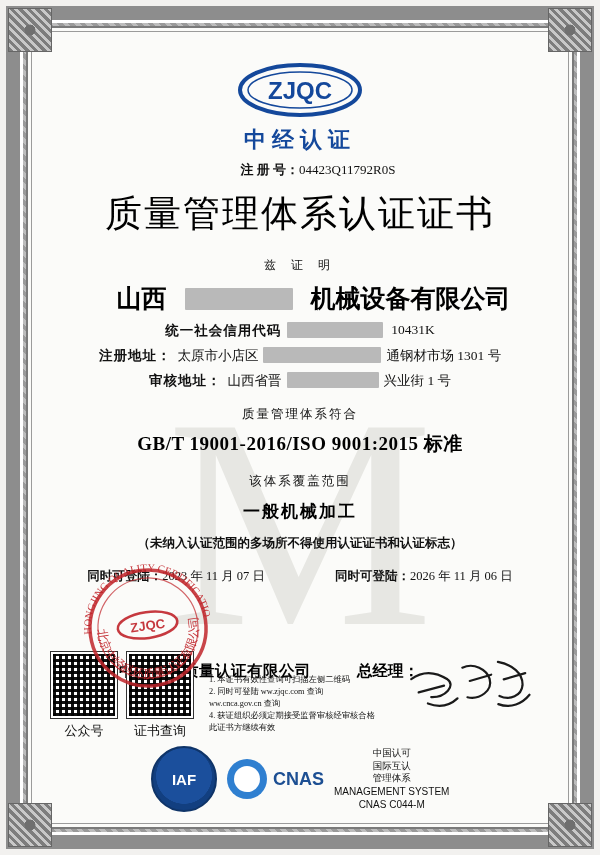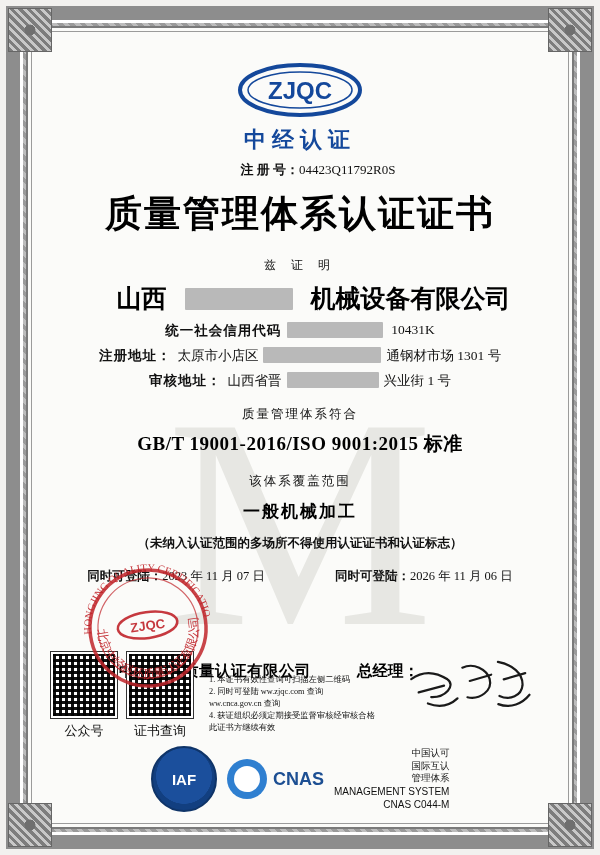--- a/index.html
+++ b/index.html
@@ -84,21 +84,21 @@
     font-family:"Liberation Sans", sans-serif;
   }
   .reg-no{
     margin-top:6px;font-size:13px;color:#111;
     font-family:"Liberation Serif", serif;
     margin-left:36px;
   }
   .reg-no b{font-weight:bold;}
   .title{
     margin-top:10px;
-    font-size:37px;font-weight:bold;letter-spacing:2px;
+    font-size:37px;font-weight:normal;letter-spacing:2px;
     color:#000;
     font-family:"Liberation Serif", serif;
   }
   .hereby{
     margin-top:18px;font-size:12px;letter-spacing:6px;color:#111;
   }
   .company{
     margin-top:8px;
     font-size:25px;font-weight:bold;color:#000;
     display:flex;justify-content:center;align-items:center;gap:16px;margin-left:27px;
@@ -208,21 +208,21 @@
   }
   .cnas-mark::after{
     content:"";position:absolute;inset:7px;border-radius:50%;
     background:#fff;
   }
   .cnas-text{
     font-size:18px;font-weight:bold;color:#1d4f93;
     font-family:"Liberation Sans", sans-serif;
   }
   .cnas-right{
-    font-size:9.5px;line-height:1.3;color:#111;text-align:right;
+    font-size:9.5px;line-height:1.3;color:#111;text-align:center;
     font-family:"Liberation Sans", sans-serif;
   }
   .cnas-right .big{font-size:10px;}
 </style>
 </head>
 <body>
 
 <div class="cert">
   <div class="border-outer"></div>
   <div class="border-inner-white"></div>

